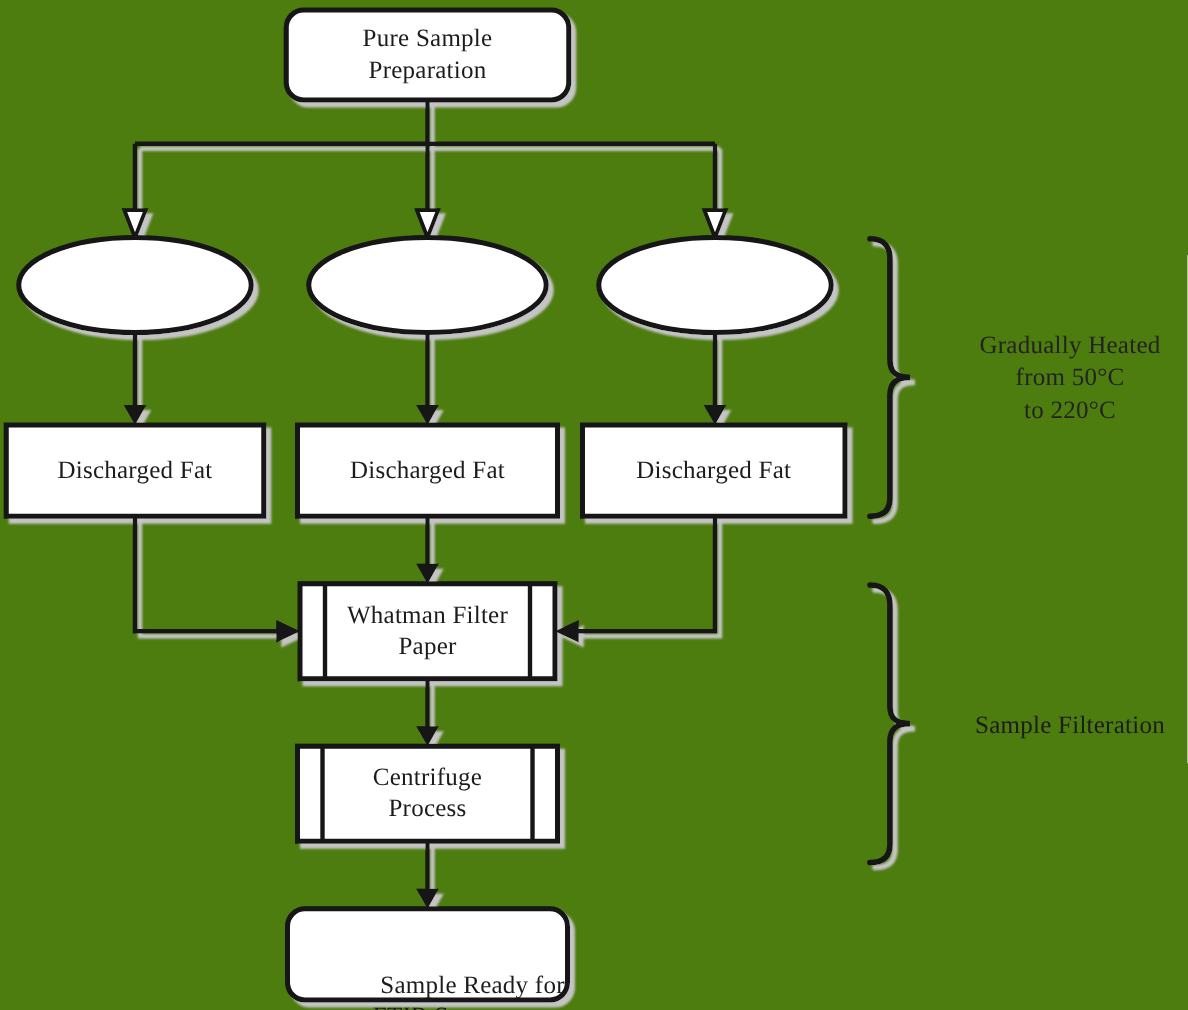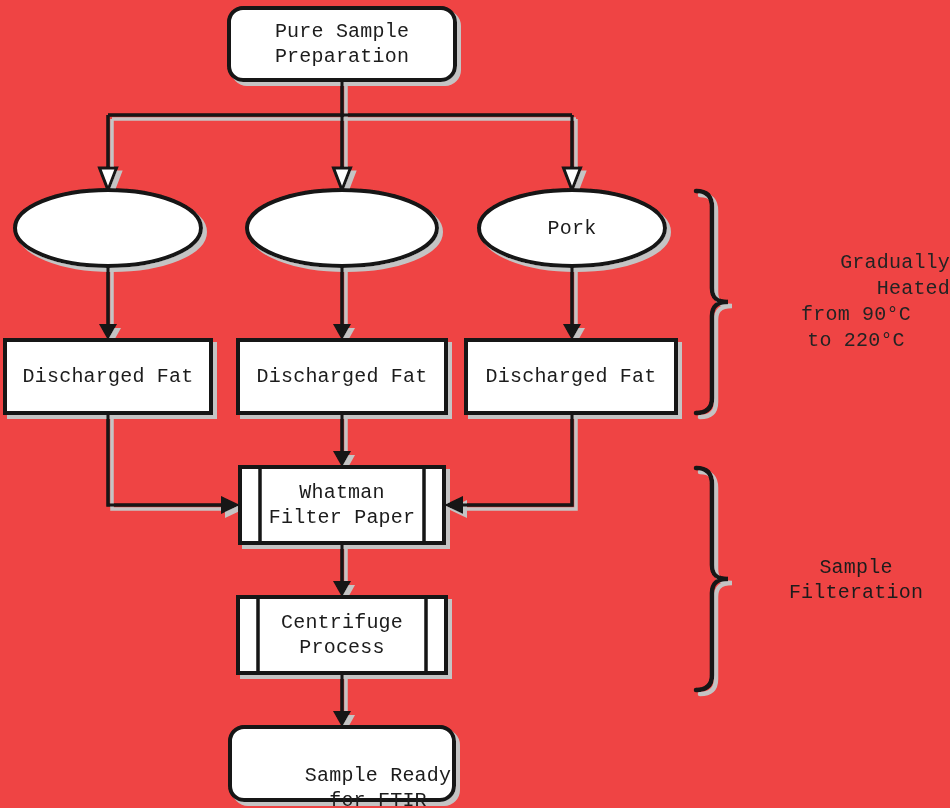--- a/index.html
+++ b/index.html
@@ -4,23 +4,23 @@
 <style>
   html, body {
     margin: 0;
     padding: 0;
     background: #ffffff;
   }
   .stage {
     position: relative;
     width: 950px;
     height: 808px;
-    background: #ef4444;
+    background: #4d7c0f;
     overflow: hidden;
-    font-family: Liberation Mono, monospace;
+    font-family: Liberation Serif, serif;
   }
   .stage svg {
     position: absolute;
     left: 0;
     top: 0;
   }
   .label {
     position: absolute;
     display: flex;
     align-items: center;
@@ -117,35 +117,34 @@
 
       <path d="M 696 191 C 708 191 712 198 712 207 L 712 288 C 712 296 715 302 728 302 C 715 302 712 308 712 316 L 712 398 C 712 407 708 413 696 413" stroke-width="4.5" stroke-linecap="round"></path>
       <path d="M 696 468 C 708 468 712 475 712 484 L 712 565 C 712 573 715 579 728 579 C 715 579 712 585 712 593 L 712 675 C 712 684 708 690 696 690" stroke-width="4.5" stroke-linecap="round"></path>
     </g>
   </svg>
 
   <div class="label" style="left:242px; top:14px; width:200px; height:60px;">Pure Sample Preparation</div>
 
 
 
-  <div class="label" style="left:512px; top:203px; width:120px; height:50px;">Pork</div>
 
   <div class="label" style="left:18px; top:350px; width:180px; height:53px;">Discharged Fat</div>
 
   <div class="label" style="left:252px; top:350px; width:180px; height:53px;">Discharged Fat</div>
 
   <div class="label" style="left:481px; top:350px; width:180px; height:53px;">Discharged Fat</div>
 
   <div class="label" style="left:262px; top:472px; width:160px; height:66px;">Whatman Filter Paper</div>
 
   <div class="label" style="left:282px; top:602px; width:120px; height:66px;">Centrifuge Process</div>
 
   <div class="label" style="left:252px; top:769px; width:180px; height:63px;margin-left:36px;">Sample Ready for FTIR Spectroscopy</div>
 
   <div class="side-note" style="left:762px; top:250px; width:188px; height:104px;">
     <div>Gradually Heated</div>
-    <div>from 90°C</div>
+    <div>from 50°C</div>
     <div>to 220°C</div>
   </div>
 
   <div class="label" style="left:758px; top:565px; width:196px; height:30px;">Sample Filteration</div>
 
 </div>
 
 </body></html>

